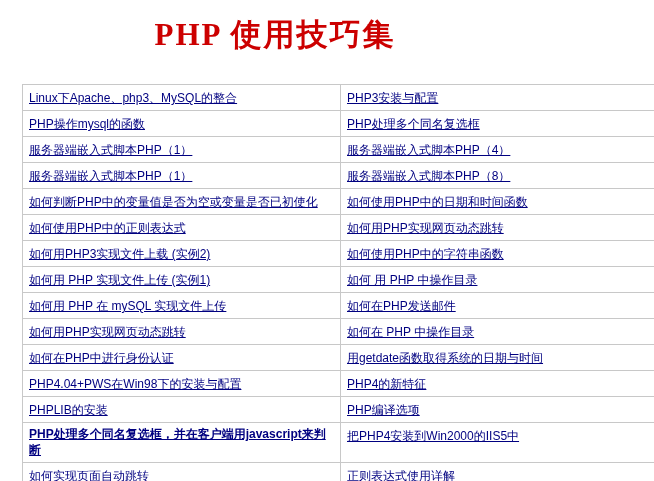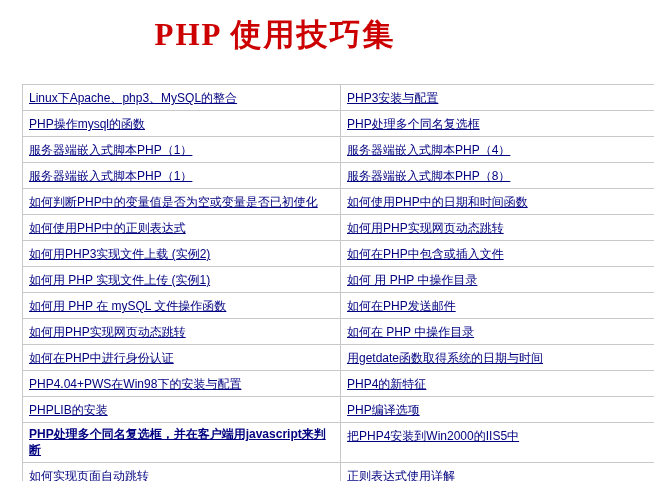--- a/index.html
+++ b/index.html
@@ -127,36 +127,36 @@
           <td class="col-right">
             <a class="item" href="#">如何用PHP实现网页动态跳转</a>
           </td>
         </tr>
 
         <tr>
           <td class="col-left">
             <a class="item" href="#">如何用PHP3实现文件上载 (实例2)</a>
           </td>
           <td class="col-right">
-            <a class="item" href="#">如何在PHP中包含或插入文件</a>
+            <a class="item" href="#">如何使用PHP中的字符串函数</a>
           </td>
         </tr>
 
         <tr>
           <td class="col-left">
             <a class="item" href="#">如何用 PHP 实现文件上传 (实例1)</a>
           </td>
           <td class="col-right">
             <a class="item" href="#">如何 用 PHP 中操作目录</a>
           </td>
         </tr>
 
         <tr>
           <td class="col-left">
-            <a class="item" href="#">如何用 PHP 在 mySQL 文件操作函数</a>
+            <a class="item" href="#">如何用 PHP 在 mySQL 实现文件上传</a>
           </td>
           <td class="col-right">
             <a class="item" href="#">如何在PHP发送邮件</a>
           </td>
         </tr>
 
         <tr>
           <td class="col-left">
             <a class="item" href="#">如何用PHP实现网页动态跳转</a>
           </td>

